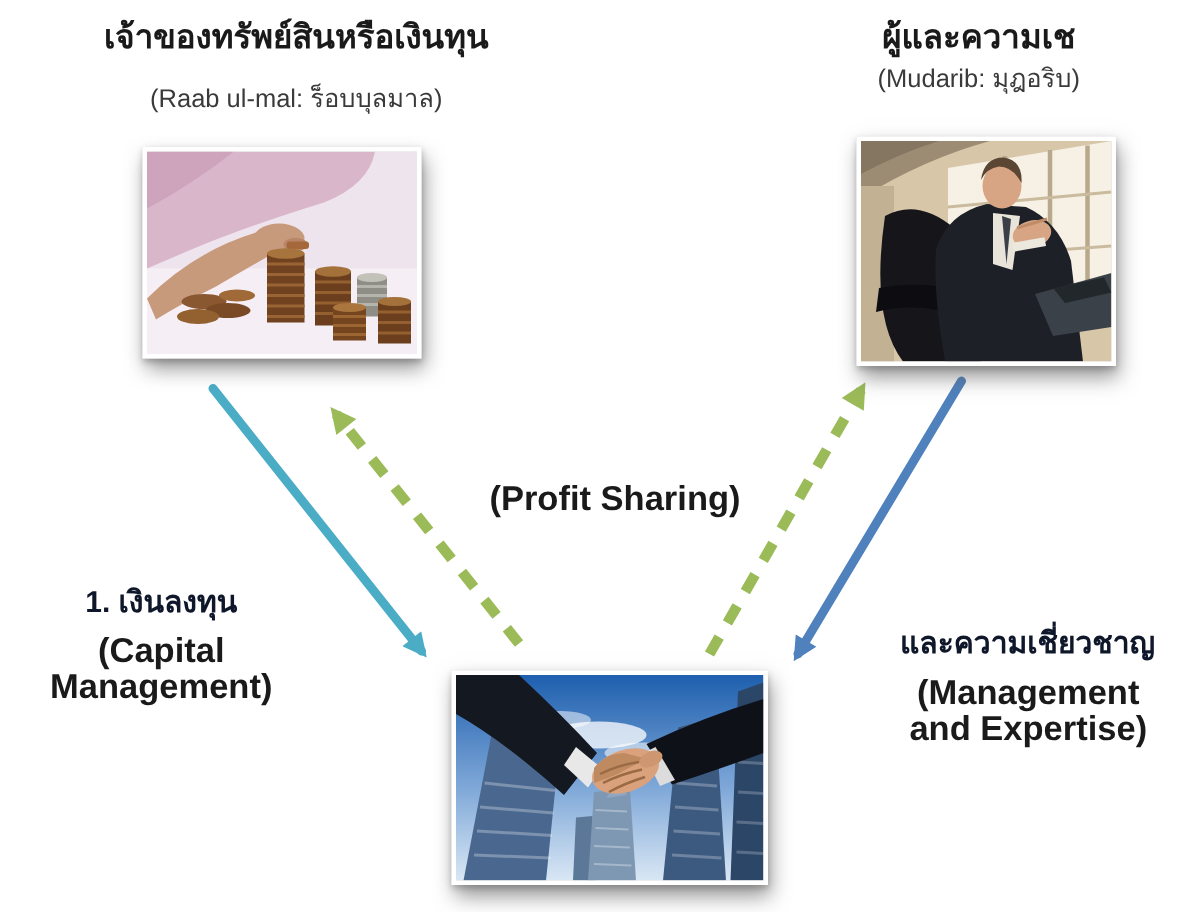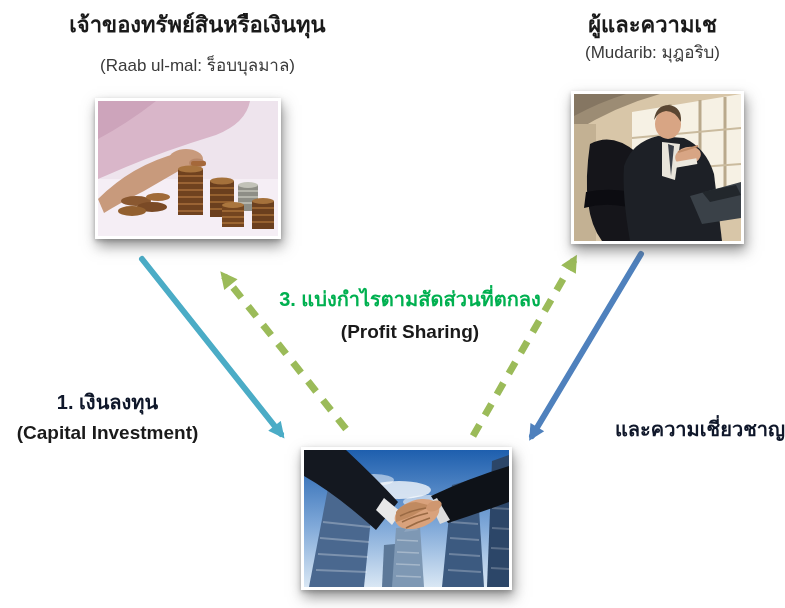--- a/index.html
+++ b/index.html
@@ -20,21 +20,21 @@
     background:#ddd;overflow:hidden;
   }
   .photo svg{display:block;}
   .lbl-th-blue{
     font-size:20px;font-weight:bold;color:#0f172a;text-align:center;line-height:34px;
   }
   .lbl-th-green{
     font-size:20px;font-weight:bold;color:#00B050;text-align:center;line-height:32px;
   }
   .lbl-en{
-    font-size:19px;font-weight:bold;color:#1a1a1a;text-align:center;line-height:24px;
+    font-size:23px;font-weight:bold;color:#1a1a1a;text-align:center;line-height:24px;
   }
   .arrows{position:absolute;left:0;top:0;pointer-events:none;}
 </style>
 </head>
 <body>
 
 <div class="canvas">
 
   <svg class="arrows" width="785" height="608" viewBox="0 0 785 608">
     <defs>
@@ -130,27 +130,27 @@
 
       <ellipse cx="114" cy="62" rx="13" ry="9" fill="#d8a584" transform="rotate(-14 114 62)"></ellipse>
       <path d="M104 58 L124 52" stroke="#c08c68" stroke-width="2"></path>
       <rect x="101" y="66" width="22" height="6" fill="#ece8de" transform="rotate(-10 112 69)"></rect>
 
       <polygon points="116,102 167,88 167,124 128,130" fill="#3a4148"></polygon>
       <polygon points="128,98 162,91 167,101 136,108" fill="#22272c"></polygon>
     </svg>
   </div>
 
-  <div class="abs lbl-th-green" style="left:255px;top:283px;width:310px;">3. แบ่งกำไรตามสัดส่วนที่ตกลง</div>
   <div class="abs lbl-en" style="left:255px;top:320px;width:310px;">(Profit Sharing)</div>
 
   <div class="abs lbl-th-blue" style="left:5px;top:385px;width:205px;">1. เงินลงทุน</div>
-  <div class="abs lbl-en" style="left:0px;top:421px;width:215px;">(Capital Investment)</div>
+  <div class="abs lbl-en" style="left:0px;top:421px;width:215px;">(Capital Management)</div>
 
-  <div class="abs lbl-th-blue" style="left:585px;top:412px;width:200px;text-align:right;">และความเชี่ยวชาญ</div>
+  <div class="abs lbl-th-blue" style="left:585px;top:412px;width:200px;">และความเชี่ยวชาญ</div>
+  <div class="abs lbl-en" style="left:598px;top:449px;width:175px;">(Management and Expertise)</div>
 
   <div class="photo" style="left:301px;top:447px;">
     <svg width="205" height="137" viewBox="0 0 205 137">
       <defs>
         <linearGradient id="sky" x1="0" y1="0" x2="0" y2="1">
           <stop offset="0" stop-color="#1e5fae"></stop>
           <stop offset="0.55" stop-color="#7fa8d8"></stop>
           <stop offset="1" stop-color="#d9e7f4"></stop>
         </linearGradient>
       </defs>

